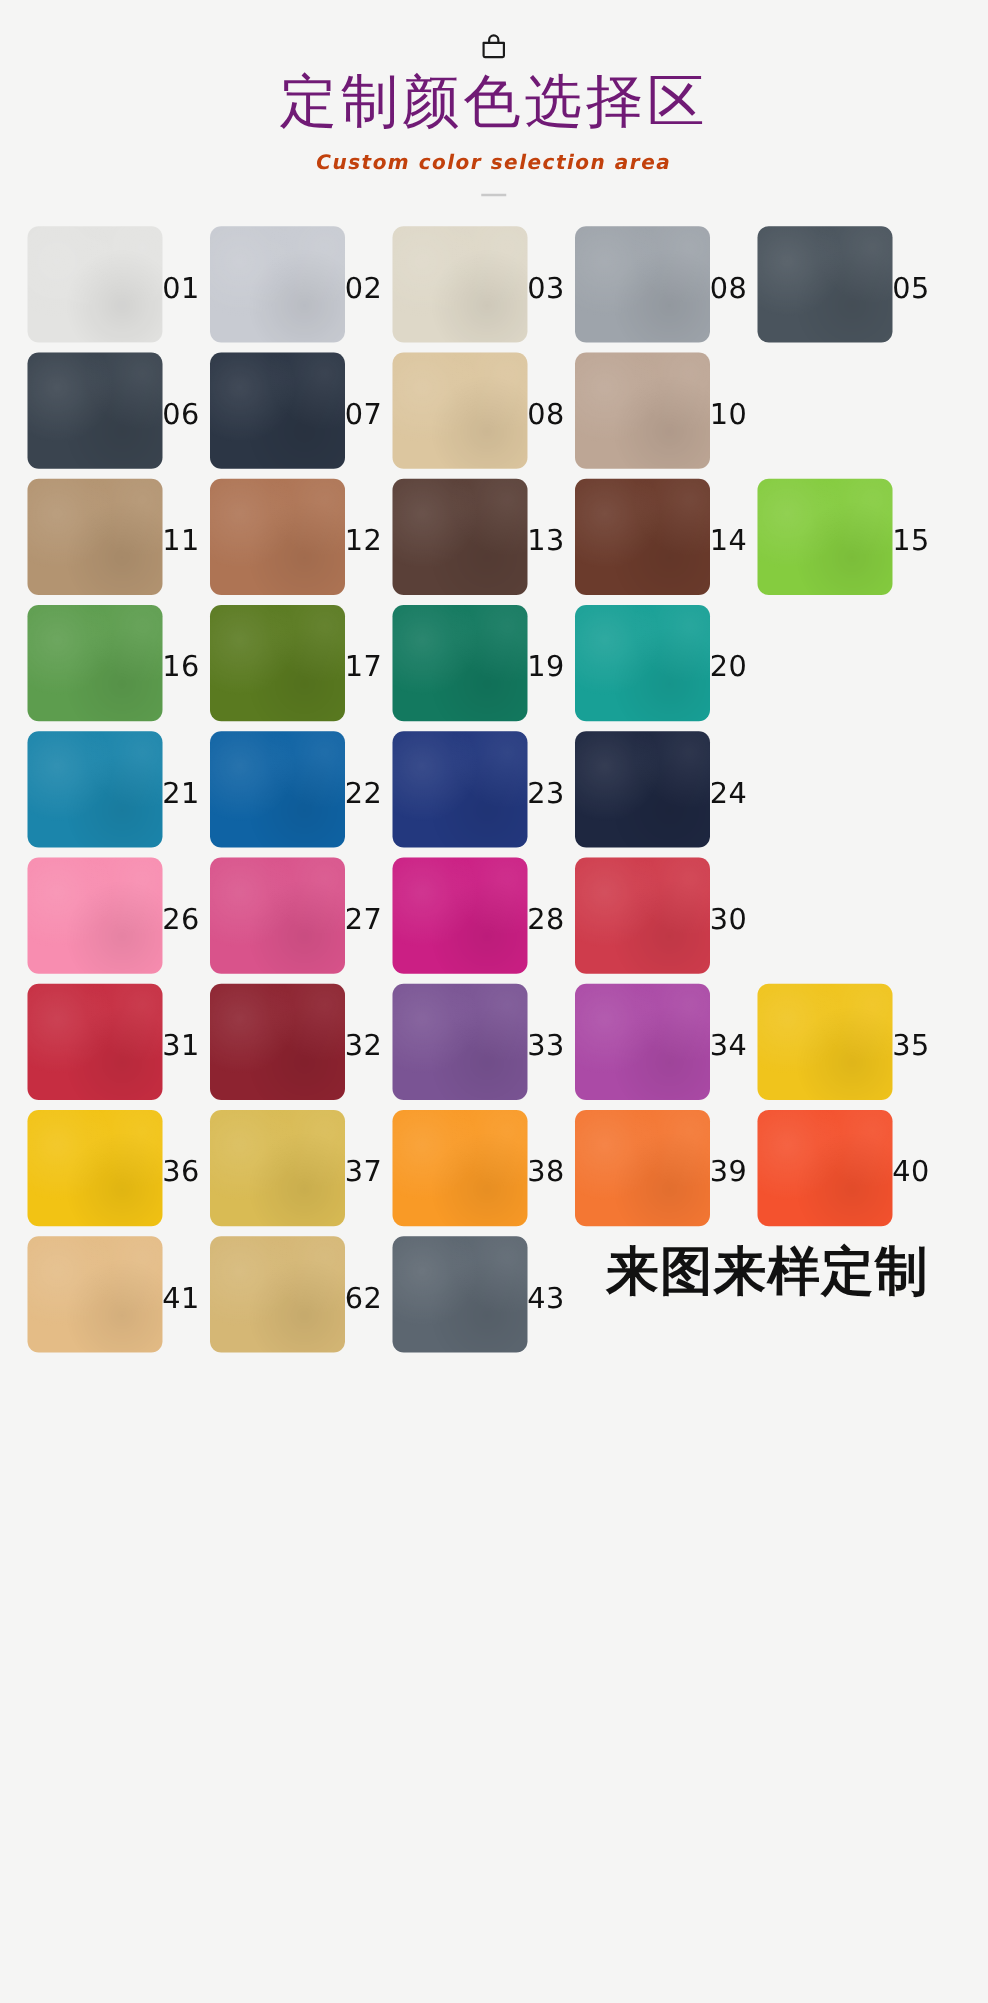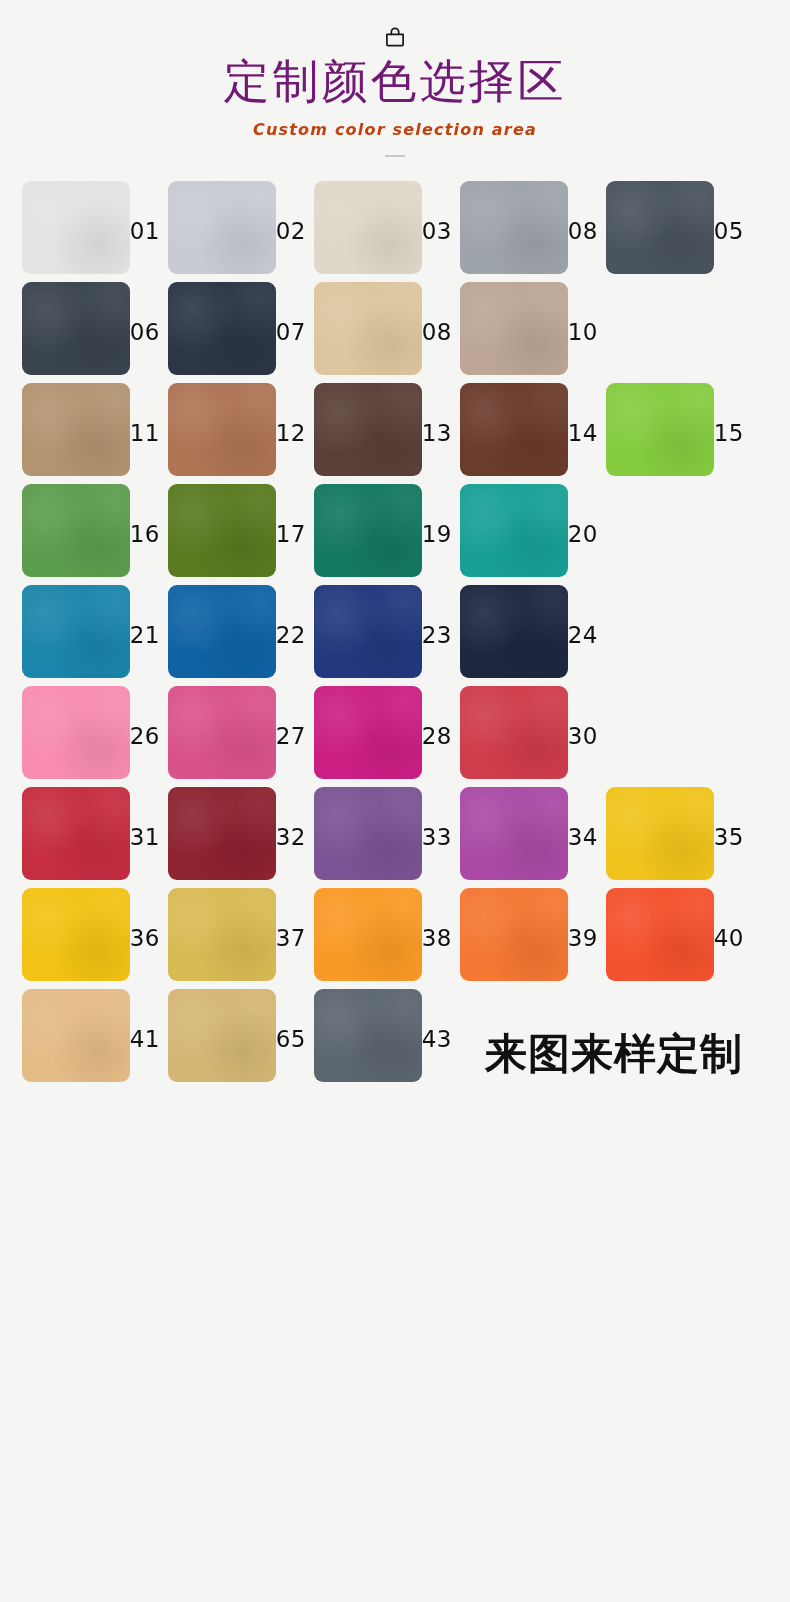--- a/index.html
+++ b/index.html
@@ -102,21 +102,21 @@
     color: #111111;
     letter-spacing: 0.5px;
     line-height: 1;
     font-family: "DejaVu Sans", "Liberation Sans", sans-serif;
   }
 
   
   .note-cell {
     flex: 1;
     display: flex;
-    align-items: flex-end;
+    align-items: flex-start;
     justify-content: center;
     height: 93px;
   }
   .note-text {
     font-size: 42px;
     font-weight: bold;
     color: #111111;
     letter-spacing: 1px;
     white-space: nowrap;
     font-family: "DejaVu Sans", "Liberation Sans", sans-serif;
@@ -298,21 +298,21 @@
           <div class="swatch-label">40</div>
         </div>
       </div>
       <div class="row">
         <div class="cell">
           <div class="swatch" style="background: rgb(228, 188, 134);"></div>
           <div class="swatch-label">41</div>
         </div>
         <div class="cell">
           <div class="swatch" style="background: rgb(213, 183, 117);"></div>
-          <div class="swatch-label">65</div>
+          <div class="swatch-label">62</div>
         </div>
         <div class="cell">
           <div class="swatch" style="background: rgb(92, 102, 112);"></div>
           <div class="swatch-label">43</div>
         </div>
         <div class="note-cell">
           <span class="note-text">来图来样定制</span>
         </div>
       </div>
     </div>

